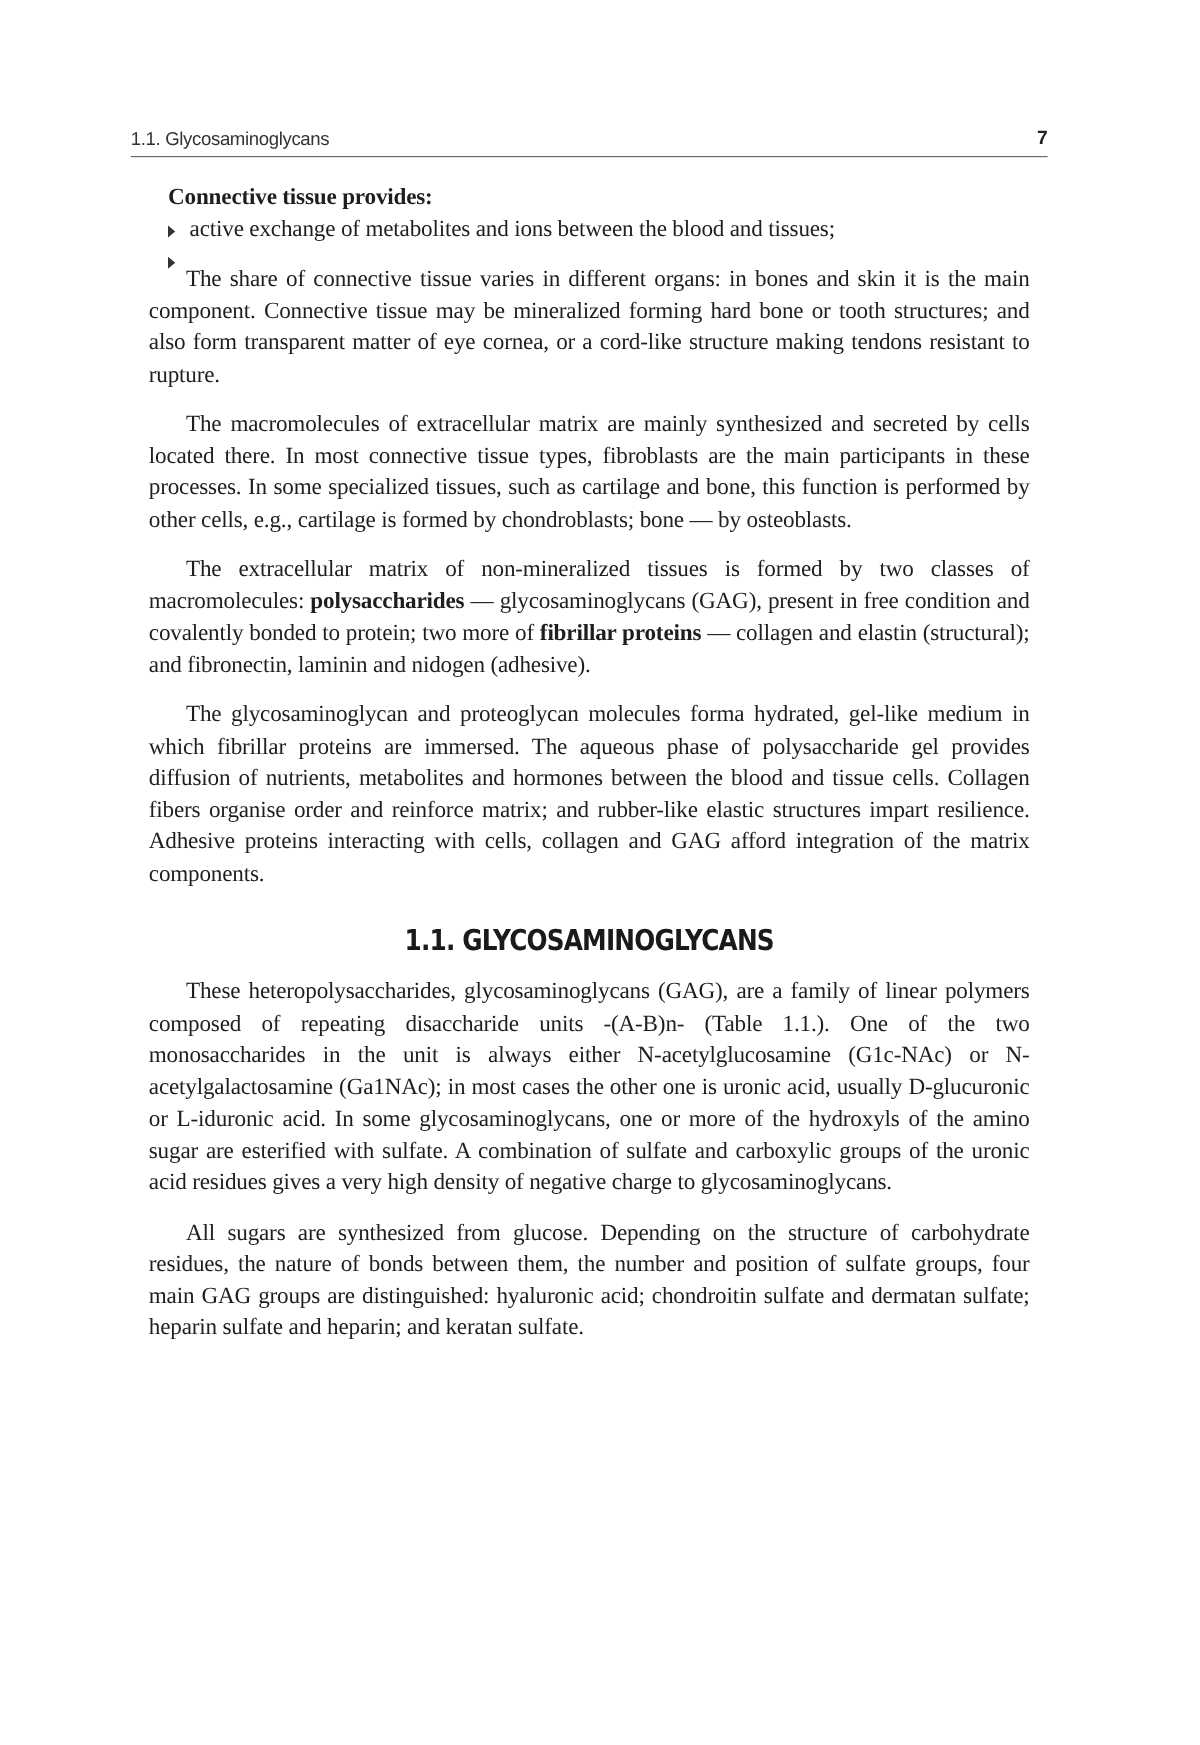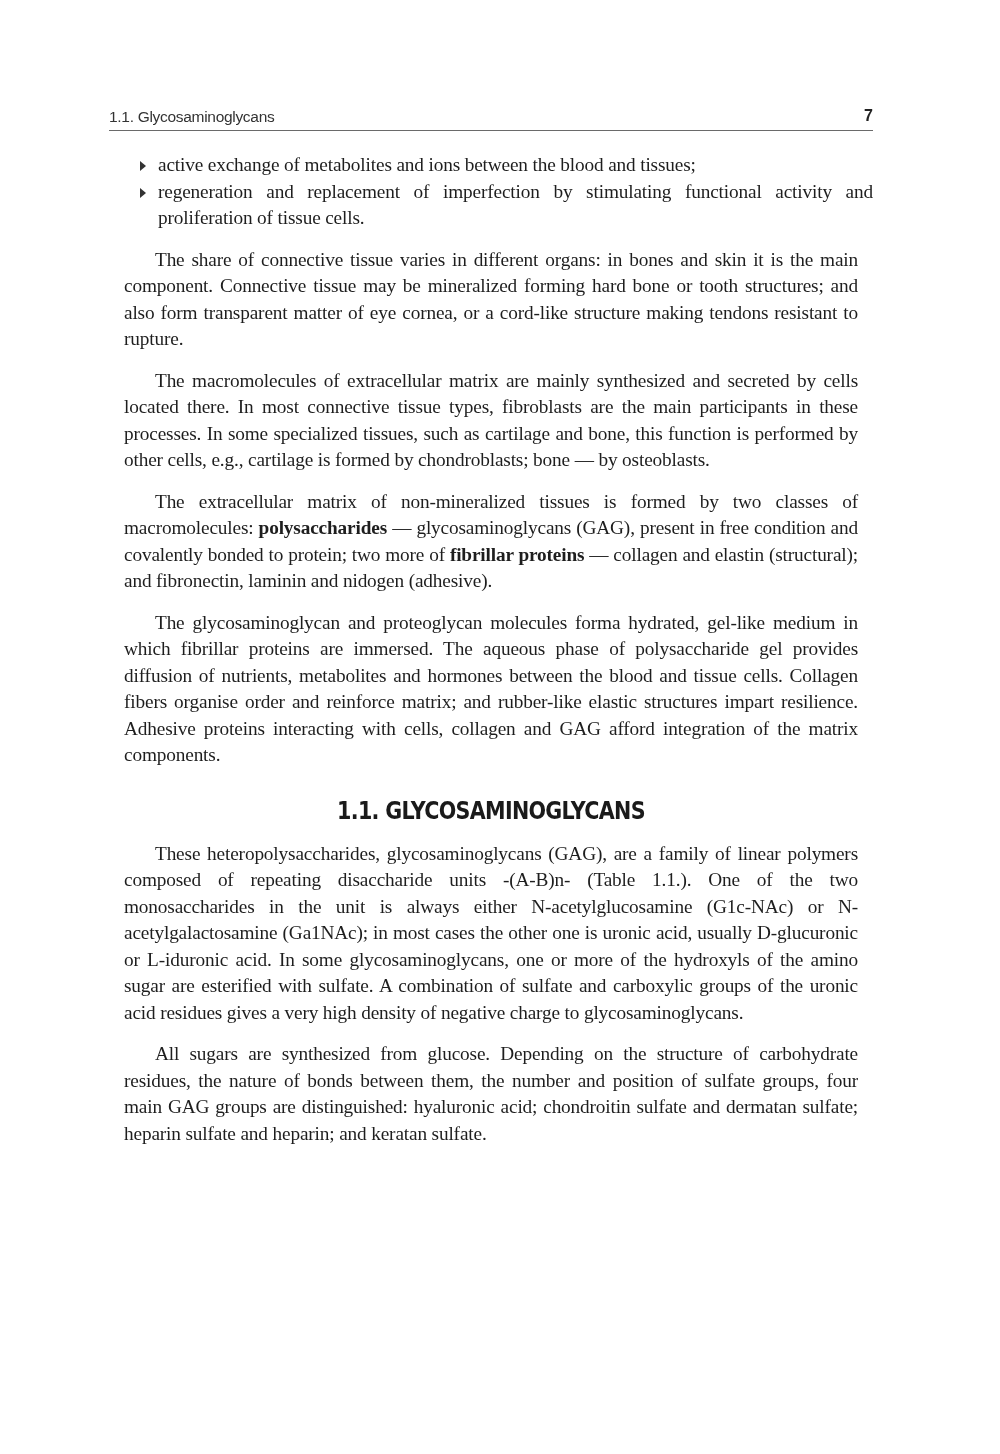--- a/index.html
+++ b/index.html
@@ -37,23 +37,24 @@
 </head>
 <body>
 
 <div class="page">
   <div class="running-head">
     <span class="rh-title">1.1. Glycosaminoglycans</span>
     <span class="rh-page">7</span>
   </div>
 
   <div class="body-text">
+    <p class="lead">Connective tissue provides:</p>
     <ul class="bullets">
       <li><span class="bullet-icon"></span><span>active exchange of metabolites and ions between the blood and tissues;</span></li>
-      <li><span class="bullet-icon"></span><span>regeneration and replacement of imperfection by stimulating functional activity and proliferation of tissue cells.</span></li>
+      <li><span class="bullet-icon"></span></li>
     </ul>
 
     <p class="para">The share of connective tissue varies in different organs: in bones and skin it is the main component. Connective tissue may be mineralized forming hard bone or tooth structures; and also form transparent matter of eye cornea, or a cord-like structure making tendons resistant to rupture.</p>
     <p class="para">The macromolecules of extracellular matrix are mainly synthesized and secreted by cells located there. In most connective tissue types, fibroblasts are the main par­ticipants in these processes. In some specialized tissues, such as cartilage and bone, this function is performed by other cells, e.g., cartilage is formed by chondroblasts; bone — by osteoblasts.</p>
     <p class="para"><span>The extracellular matrix of non-mineralized tissues is formed by two classes of macromolecules: </span><b>polysaccharides</b><span> — glycosaminoglycans (GAG), present in free con­dition and covalently bonded to protein; two more of </span><b>fibrillar proteins</b><span> — collagen and elastin (structural); and fibronectin, laminin and nidogen (adhesive).</span></p>
     <p class="para">The glycosaminoglycan and proteoglycan molecules forma hydrated, gel-like me­dium in which fibrillar proteins are immersed. The aqueous phase of polysaccharide gel provides diffusion of nutrients, metabolites and hormones between the blood and tissue cells. Collagen fibers organise order and reinforce matrix; and rubber-like elas­tic structures impart resilience. Adhesive proteins interacting with cells, collagen and GAG afford integration of the matrix components.</p>
 
     <h2 class="section-heading">1.1. GLYCOSAMINOGLYCANS</h2>
 
     <p class="para">These heteropolysaccharides, glycosaminoglycans (GAG), are a family of linear polymers composed of repeating disaccharide units -(A-B)n- (Table 1.1.). One of the two monosaccharides in the unit is always either N-acetylglucosamine (G1c-NAc) or N-acetylgalactosamine (Ga1NAc); in most cases the other one is uronic acid, usually D-glucuronic or L-iduronic acid. In some glycosaminoglycans, one or more of the hydroxyls of the amino sugar are esterified with sulfate. A combination of sulfate and carboxylic groups of the uronic acid residues gives a very high density of negative charge to glycosaminoglycans.</p>

